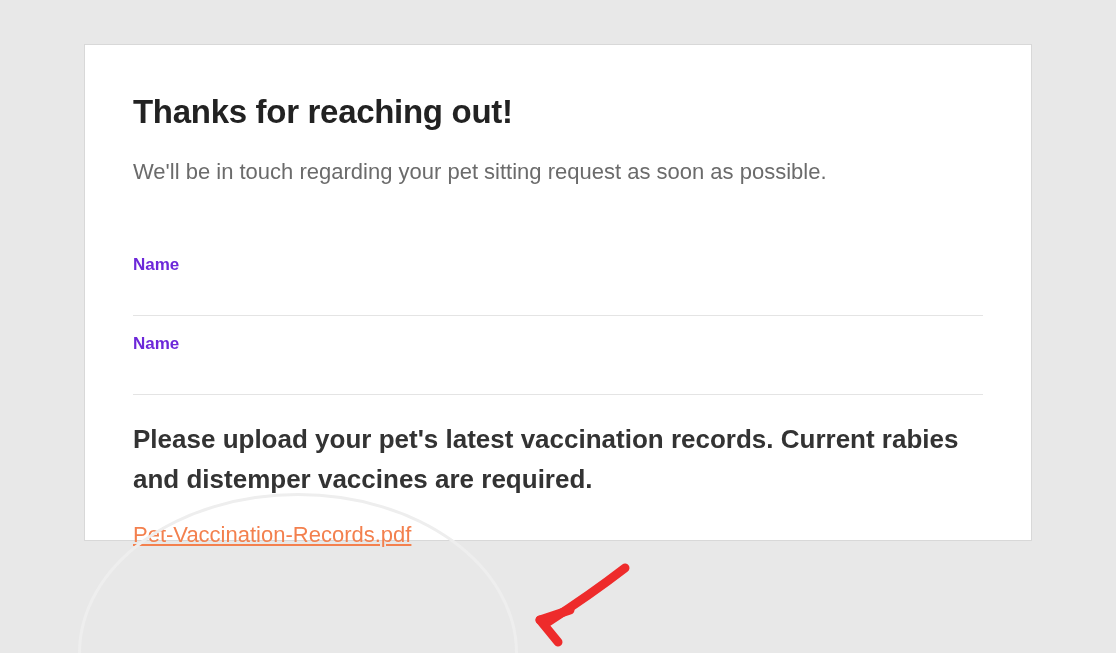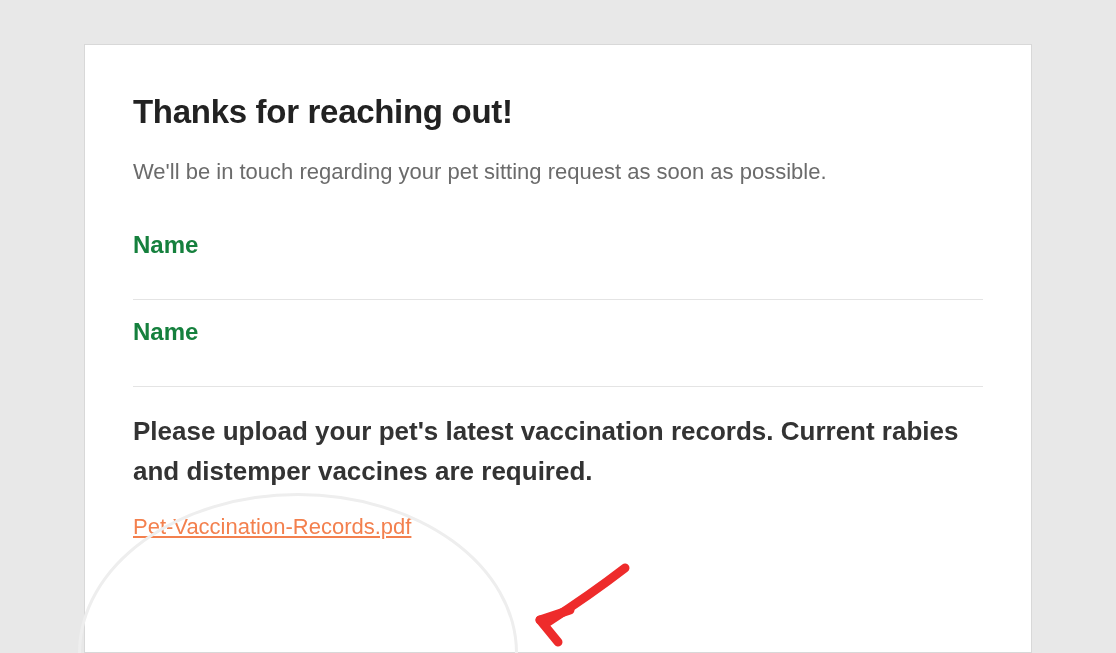--- a/index.html
+++ b/index.html
@@ -13,48 +13,48 @@
       width: 1116px;
       height: 653px;
       overflow: hidden;
       position: relative;
     }
     .card {
       background: #ffffff;
       border: 1px solid #d8d8d8;
       margin: 44px 84px 0 84px;
       padding: 48px 48px 0 48px;
-      height: 609px;
+      height: 497px;
       position: relative;
     }
     .heading {
       font-size: 33px;
       font-weight: 700;
       color: #222222;
       letter-spacing: -0.3px;
       margin-bottom: 28px;
     }
     .intro {
       font-size: 22px;
       color: #6b6b6b;
       font-weight: 400;
-      margin-bottom: 28px;
+      margin-bottom: 52px;
     }
     .field {
       padding: 18px 0 26px 0;
       border-bottom: 1px solid #e4e4e4;
     }
     .field.last {
       border-bottom: none;
       padding-top: 24px;
     }
     .field-label {
-      font-size: 24px;
+      font-size: 17px;
       font-weight: 700;
-      color: #15803d;
+      color: #6d28d9;
       margin-bottom: 14px;
     }
     .field-value {
       font-size: 22px;
       color: #6b6b6b;
       font-weight: 400;
     }
     .link {
       color: #f3804e;
       text-decoration: underline;

